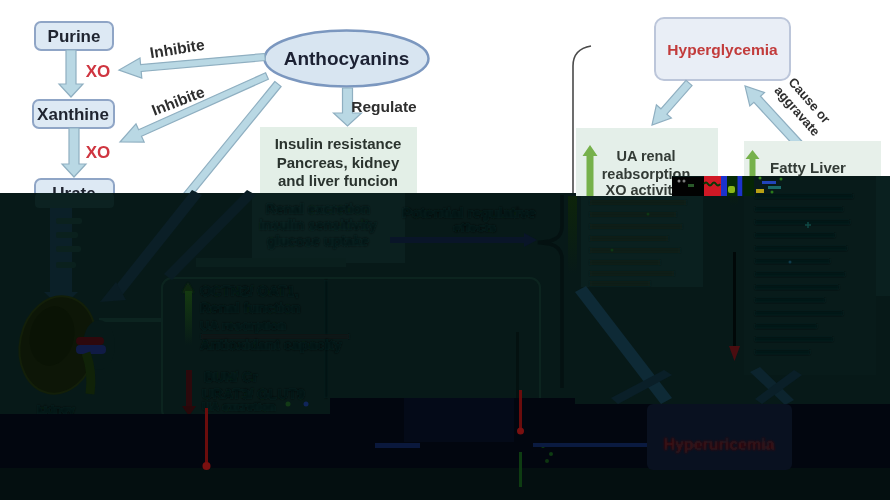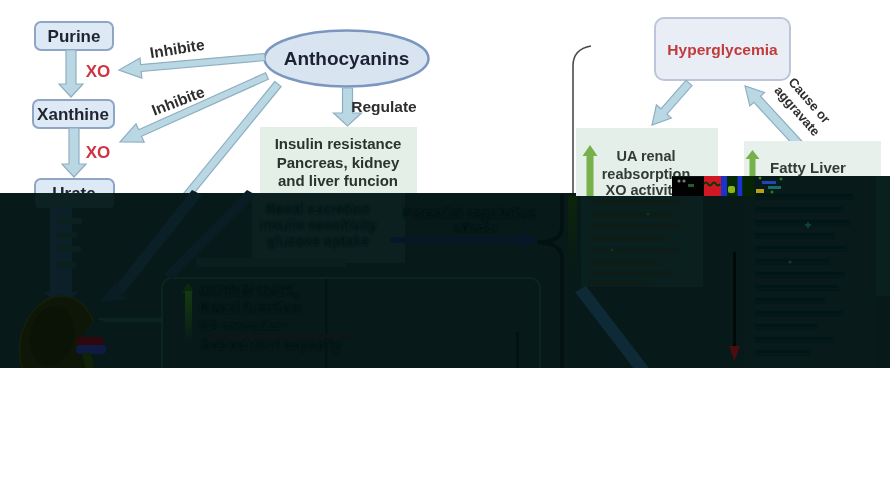--- a/index.html
+++ b/index.html
@@ -1,16 +1,16 @@
 <!DOCTYPE html>
 <html><head>
 <meta charset="utf-8">
 <style>
   html,body{margin:0;padding:0;background:#fff;}
-  #wrap{position:relative;width:890px;height:368px;overflow:hidden;background:#0f766e;
+  #wrap{position:relative;width:890px;height:500px;overflow:hidden;background:#0f766e;
         font-family:"Liberation Sans",sans-serif;}
   svg{display:block;}
 </style>
 </head>
 <body>
 <div id="wrap">
 <svg width="890" height="500" viewBox="0 0 890 500" style="font-family:'Liberation Sans',sans-serif">
 <defs>
   <linearGradient id="gfade1" x1="0" y1="0" x2="0" y2="1">
     <stop offset="0" stop-color="#153a10"></stop>

